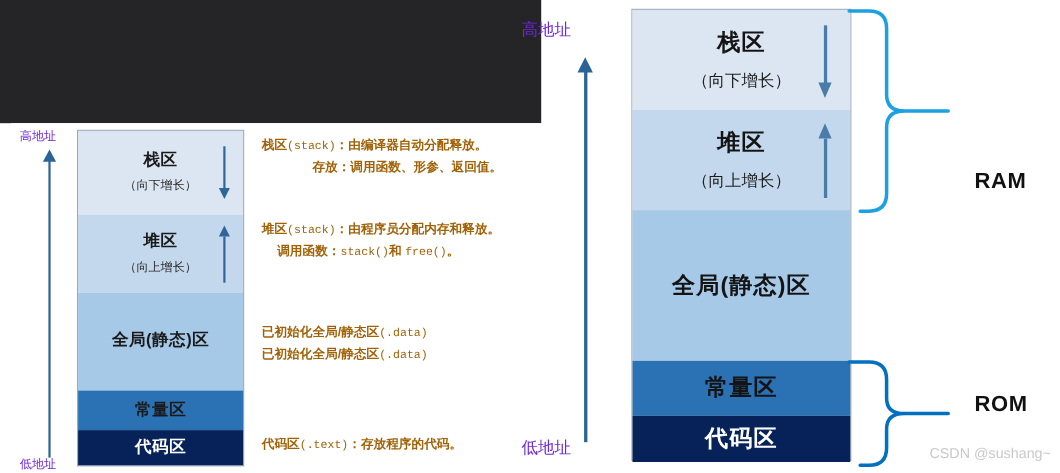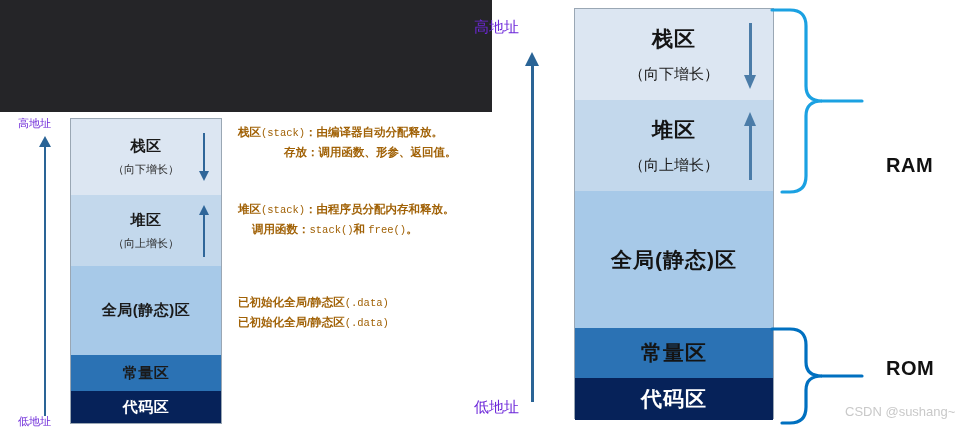--- a/index.html
+++ b/index.html
@@ -246,20 +246,25 @@
     <div class="annot" style="left:228px; top:180px;">
       <div class="annot-line">
         <span class="cn">已初始化全局/静态区</span><span class="mono">(.data)</span>
       </div>
       <div class="annot-line">
         <span class="cn">已初始化全局/静态区</span><span class="mono">(.data)</span>
       </div>
     </div>
 
 
+    <div class="annot" style="left:228px; top:282px;">
+      <div class="annot-line">
+        <span class="cn">代码区</span><span class="mono">(.text)</span><span class="cn">：存放程序的代码。</span>
+      </div>
+    </div>
   </div>
 
   <div class="addr-label" style="left:474px; top:18px; font-size:15px;">高地址</div>
   <div class="axis-wrap" style="left:525px; top:52px; width:16px; height:350px;">
     <div class="axis-line" style="left:6px; top:10px; width:3px; height:340px;"></div>
     <div class="axis-head" style="left:0px; top:0px; border-left:7.5px solid transparent; border-right:7.5px solid transparent; border-bottom:14px solid #2a6496;"></div>
   </div>
   <div class="addr-label" style="left:474px; top:398px; font-size:15px;">低地址</div>
 
   <div class="mem-col-right">

